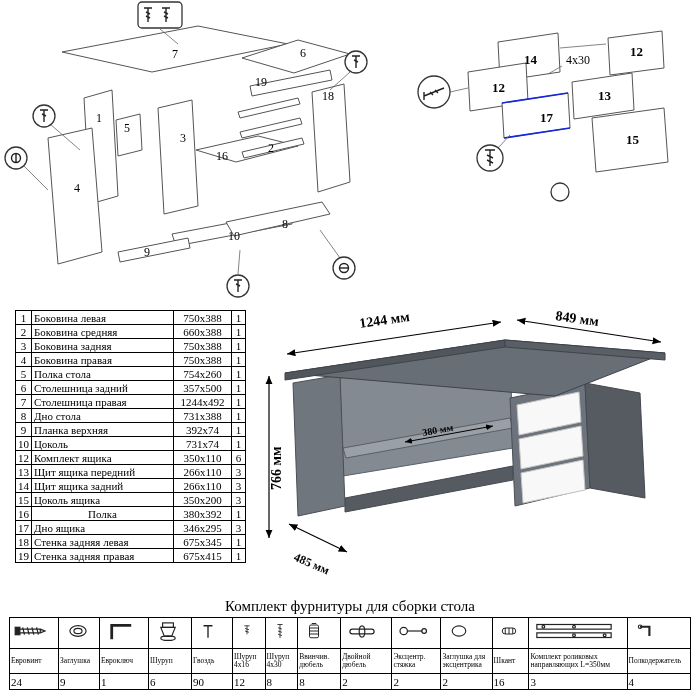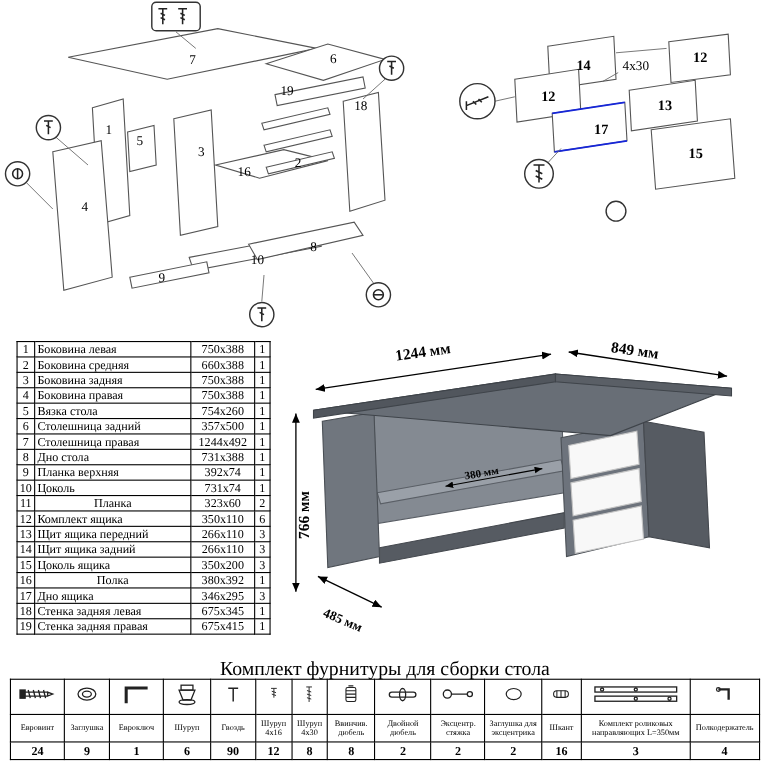--- a/index.html
+++ b/index.html
@@ -6,27 +6,27 @@
   .page{position:relative;width:700px;height:700px;background:#fff;overflow:hidden;
         font-family:"Liberation Serif", serif;color:#000;}
   .abs{position:absolute;}
 
   
   table.parts{border-collapse:collapse;font-size:11px;}
   table.parts td{border:1px solid #000;padding:0 2px;height:13px;line-height:12px;white-space:nowrap;}
   table.parts td.c{text-align:center;}
 
   
-  table.hw{border-collapse:collapse;table-layout:fixed;text-align:center;}
+  table.hw{border-collapse:collapse;table-layout:fixed;}
   table.hw td{border:1px solid #000;padding:0 1px;vertical-align:middle;overflow:hidden;}
   .hw-icon-row td{height:30px;}
   .hw-name-row td{height:24px;font-size:7.5px;line-height:8px;}
-  .hw-qty-row td{height:15px;font-size:11px;font-weight:bold;}
-
-  .title{font-size:18px;text-align:center;}
+  .hw-qty-row td{height:15px;font-size:11px;}
+
+  .title{font-size:15px;text-align:center;}
 
   
   .panel{fill:#fff;stroke:#555;stroke-width:1;}
   .lbl{font:12px "Liberation Serif", serif;fill:#000;}
   .lblb{font:bold 13px "Liberation Serif", serif;fill:#000;}
   .co{fill:#fff;stroke:#333;stroke-width:1.3;}
   .lead{stroke:#666;stroke-width:0.8;fill:none;}
   .scr{stroke:#222;stroke-width:1.4;fill:none;}
   .dim{font:bold 14px "Liberation Serif", serif;fill:#000;}
   .dims{font:bold 10px "Liberation Serif", serif;fill:#000;}
@@ -166,21 +166,21 @@
           <td class="c">1</td>
         </tr>
       <tr>
           <td class="c">4</td>
           <td>Боковина правая</td>
           <td class="c">750x388</td>
           <td class="c">1</td>
         </tr>
       <tr>
           <td class="c">5</td>
-          <td>Вязка стола</td>
+          <td>Полка стола</td>
           <td class="c">754x260</td>
           <td class="c">1</td>
         </tr>
       <tr>
           <td class="c">6</td>
           <td>Столешница задний</td>
           <td class="c">357x500</td>
           <td class="c">1</td>
         </tr>
       <tr>
@@ -199,26 +199,20 @@
           <td class="c">9</td>
           <td>Планка верхняя</td>
           <td class="c">392x74</td>
           <td class="c">1</td>
         </tr>
       <tr>
           <td class="c">10</td>
           <td>Цоколь</td>
           <td class="c">731x74</td>
           <td class="c">1</td>
-        </tr>
-      <tr>
-          <td class="c">11</td>
-          <td class="c">Планка</td>
-          <td class="c">323x60</td>
-          <td class="c">2</td>
         </tr>
       <tr>
           <td class="c">12</td>
           <td>Комплект ящика</td>
           <td class="c">350x110</td>
           <td class="c">6</td>
         </tr>
       <tr>
           <td class="c">13</td>
           <td>Щит ящика передний</td>

